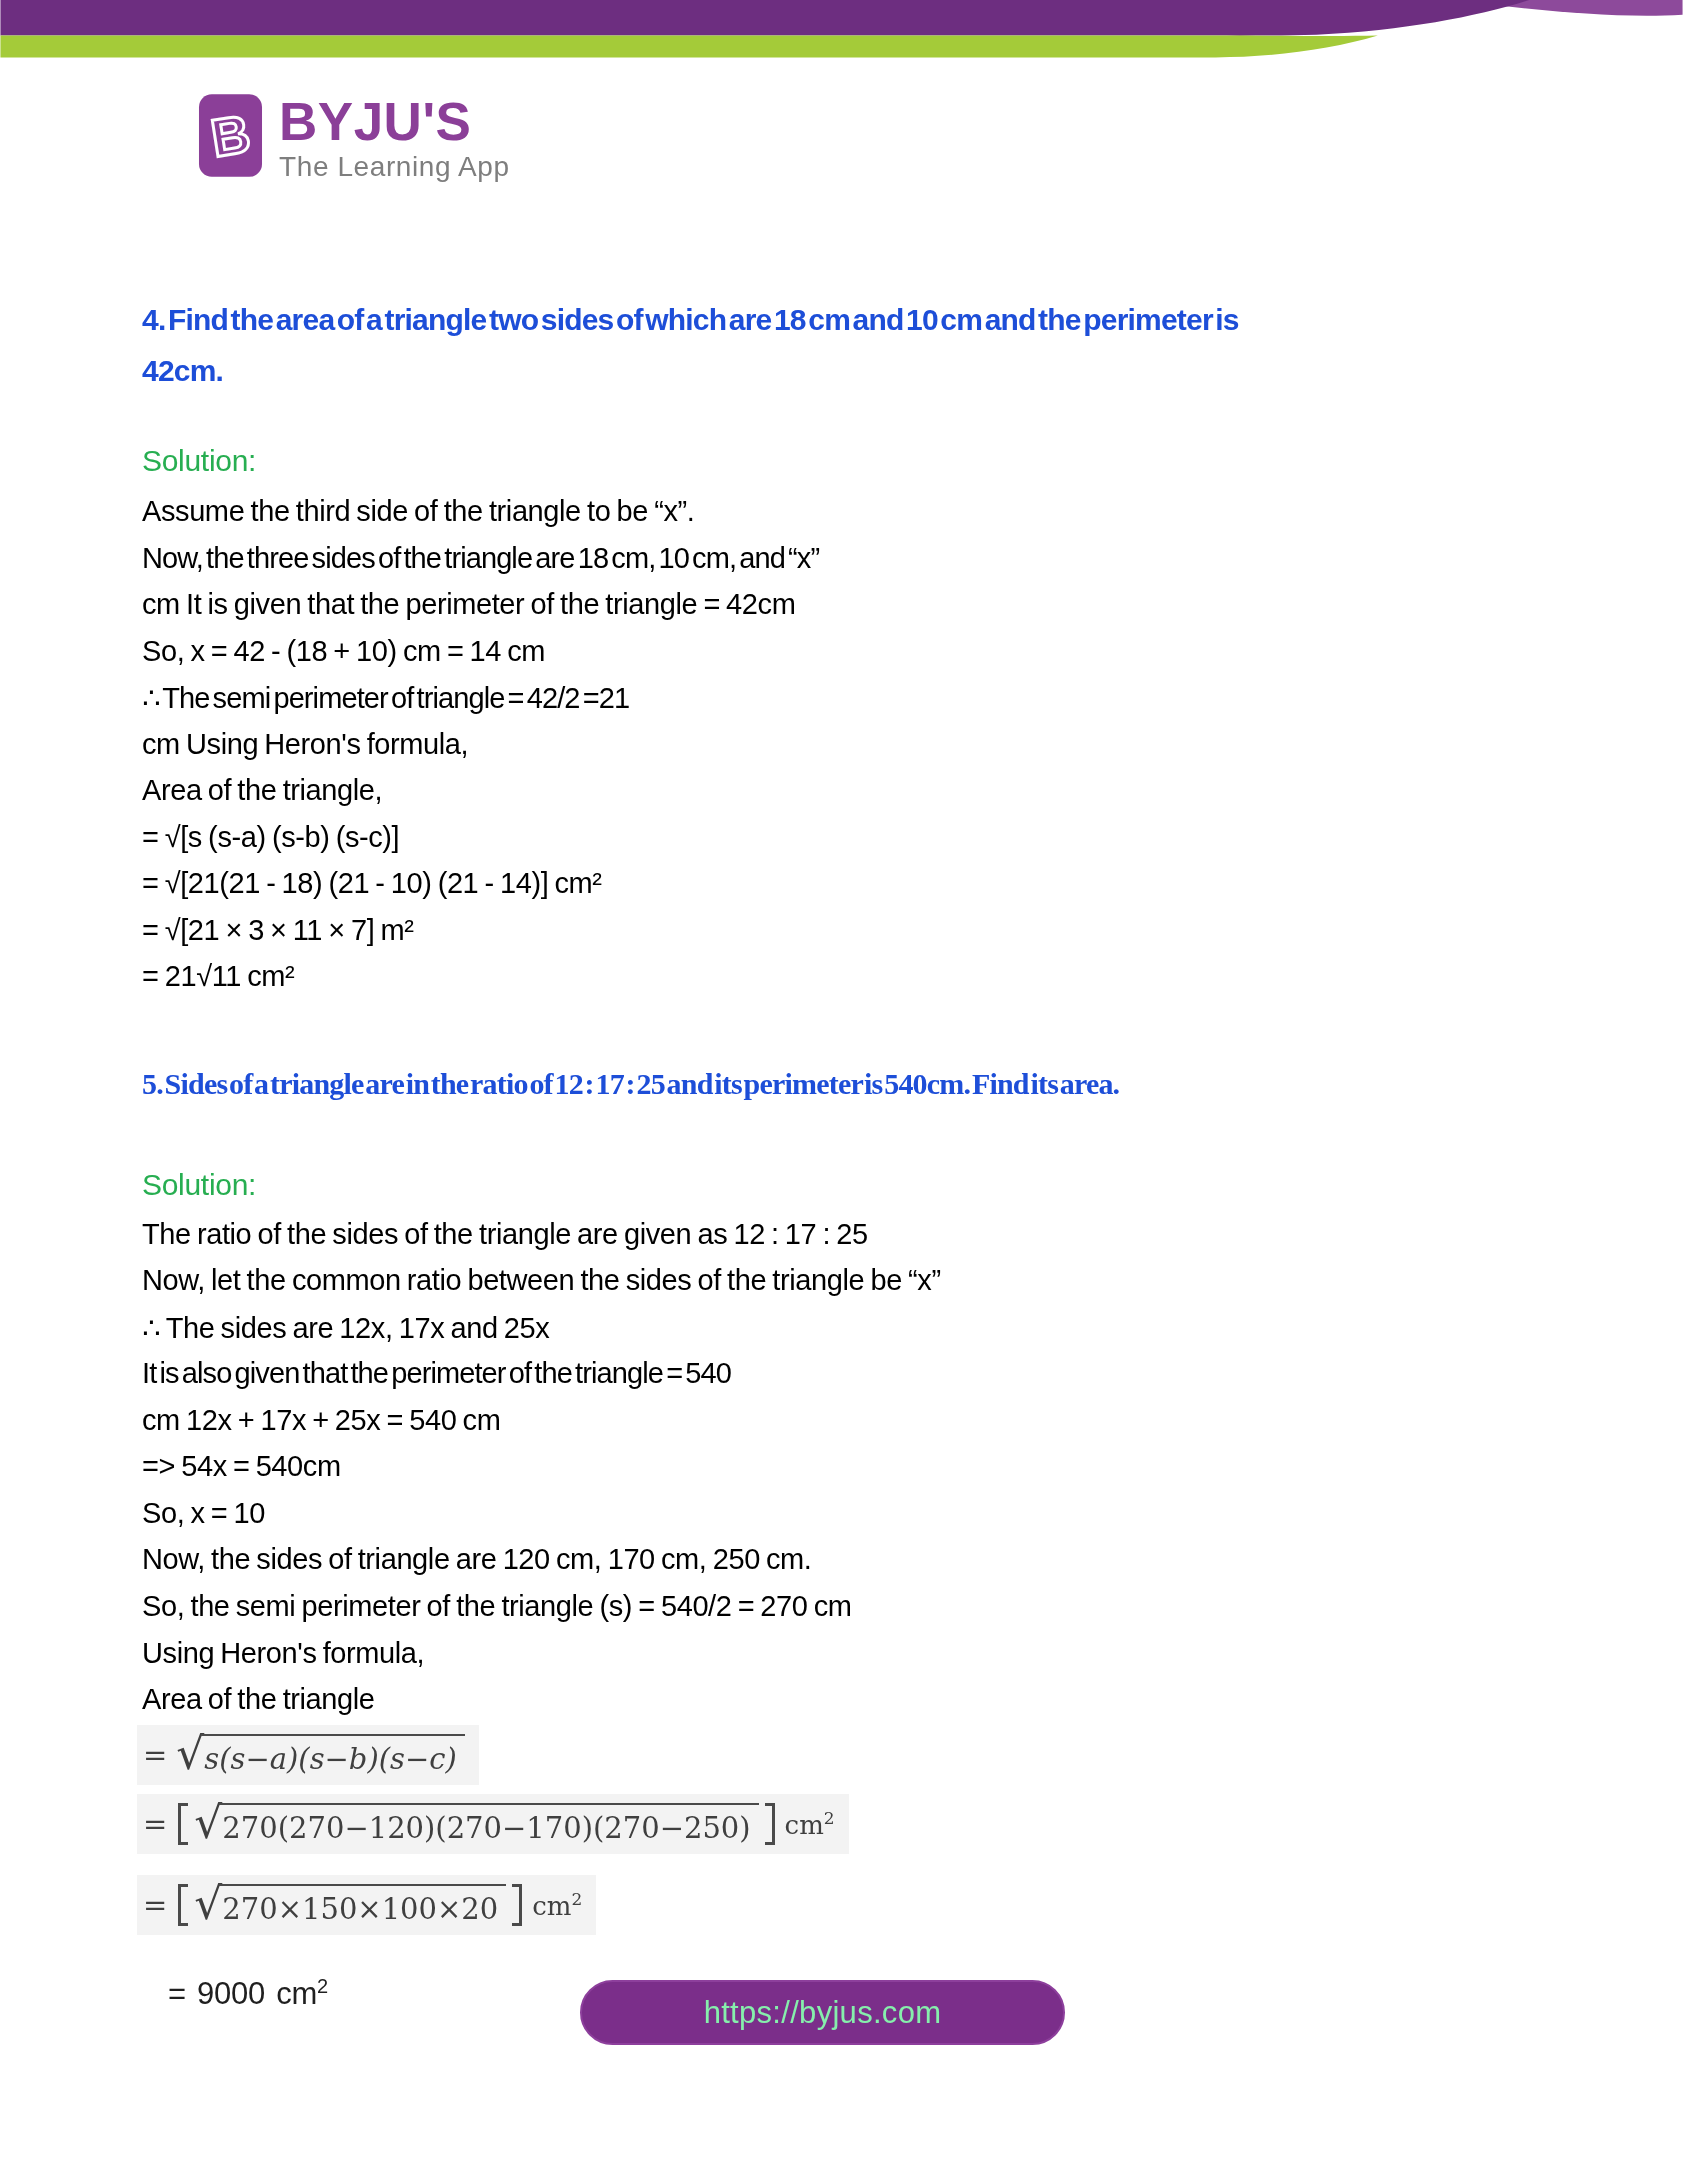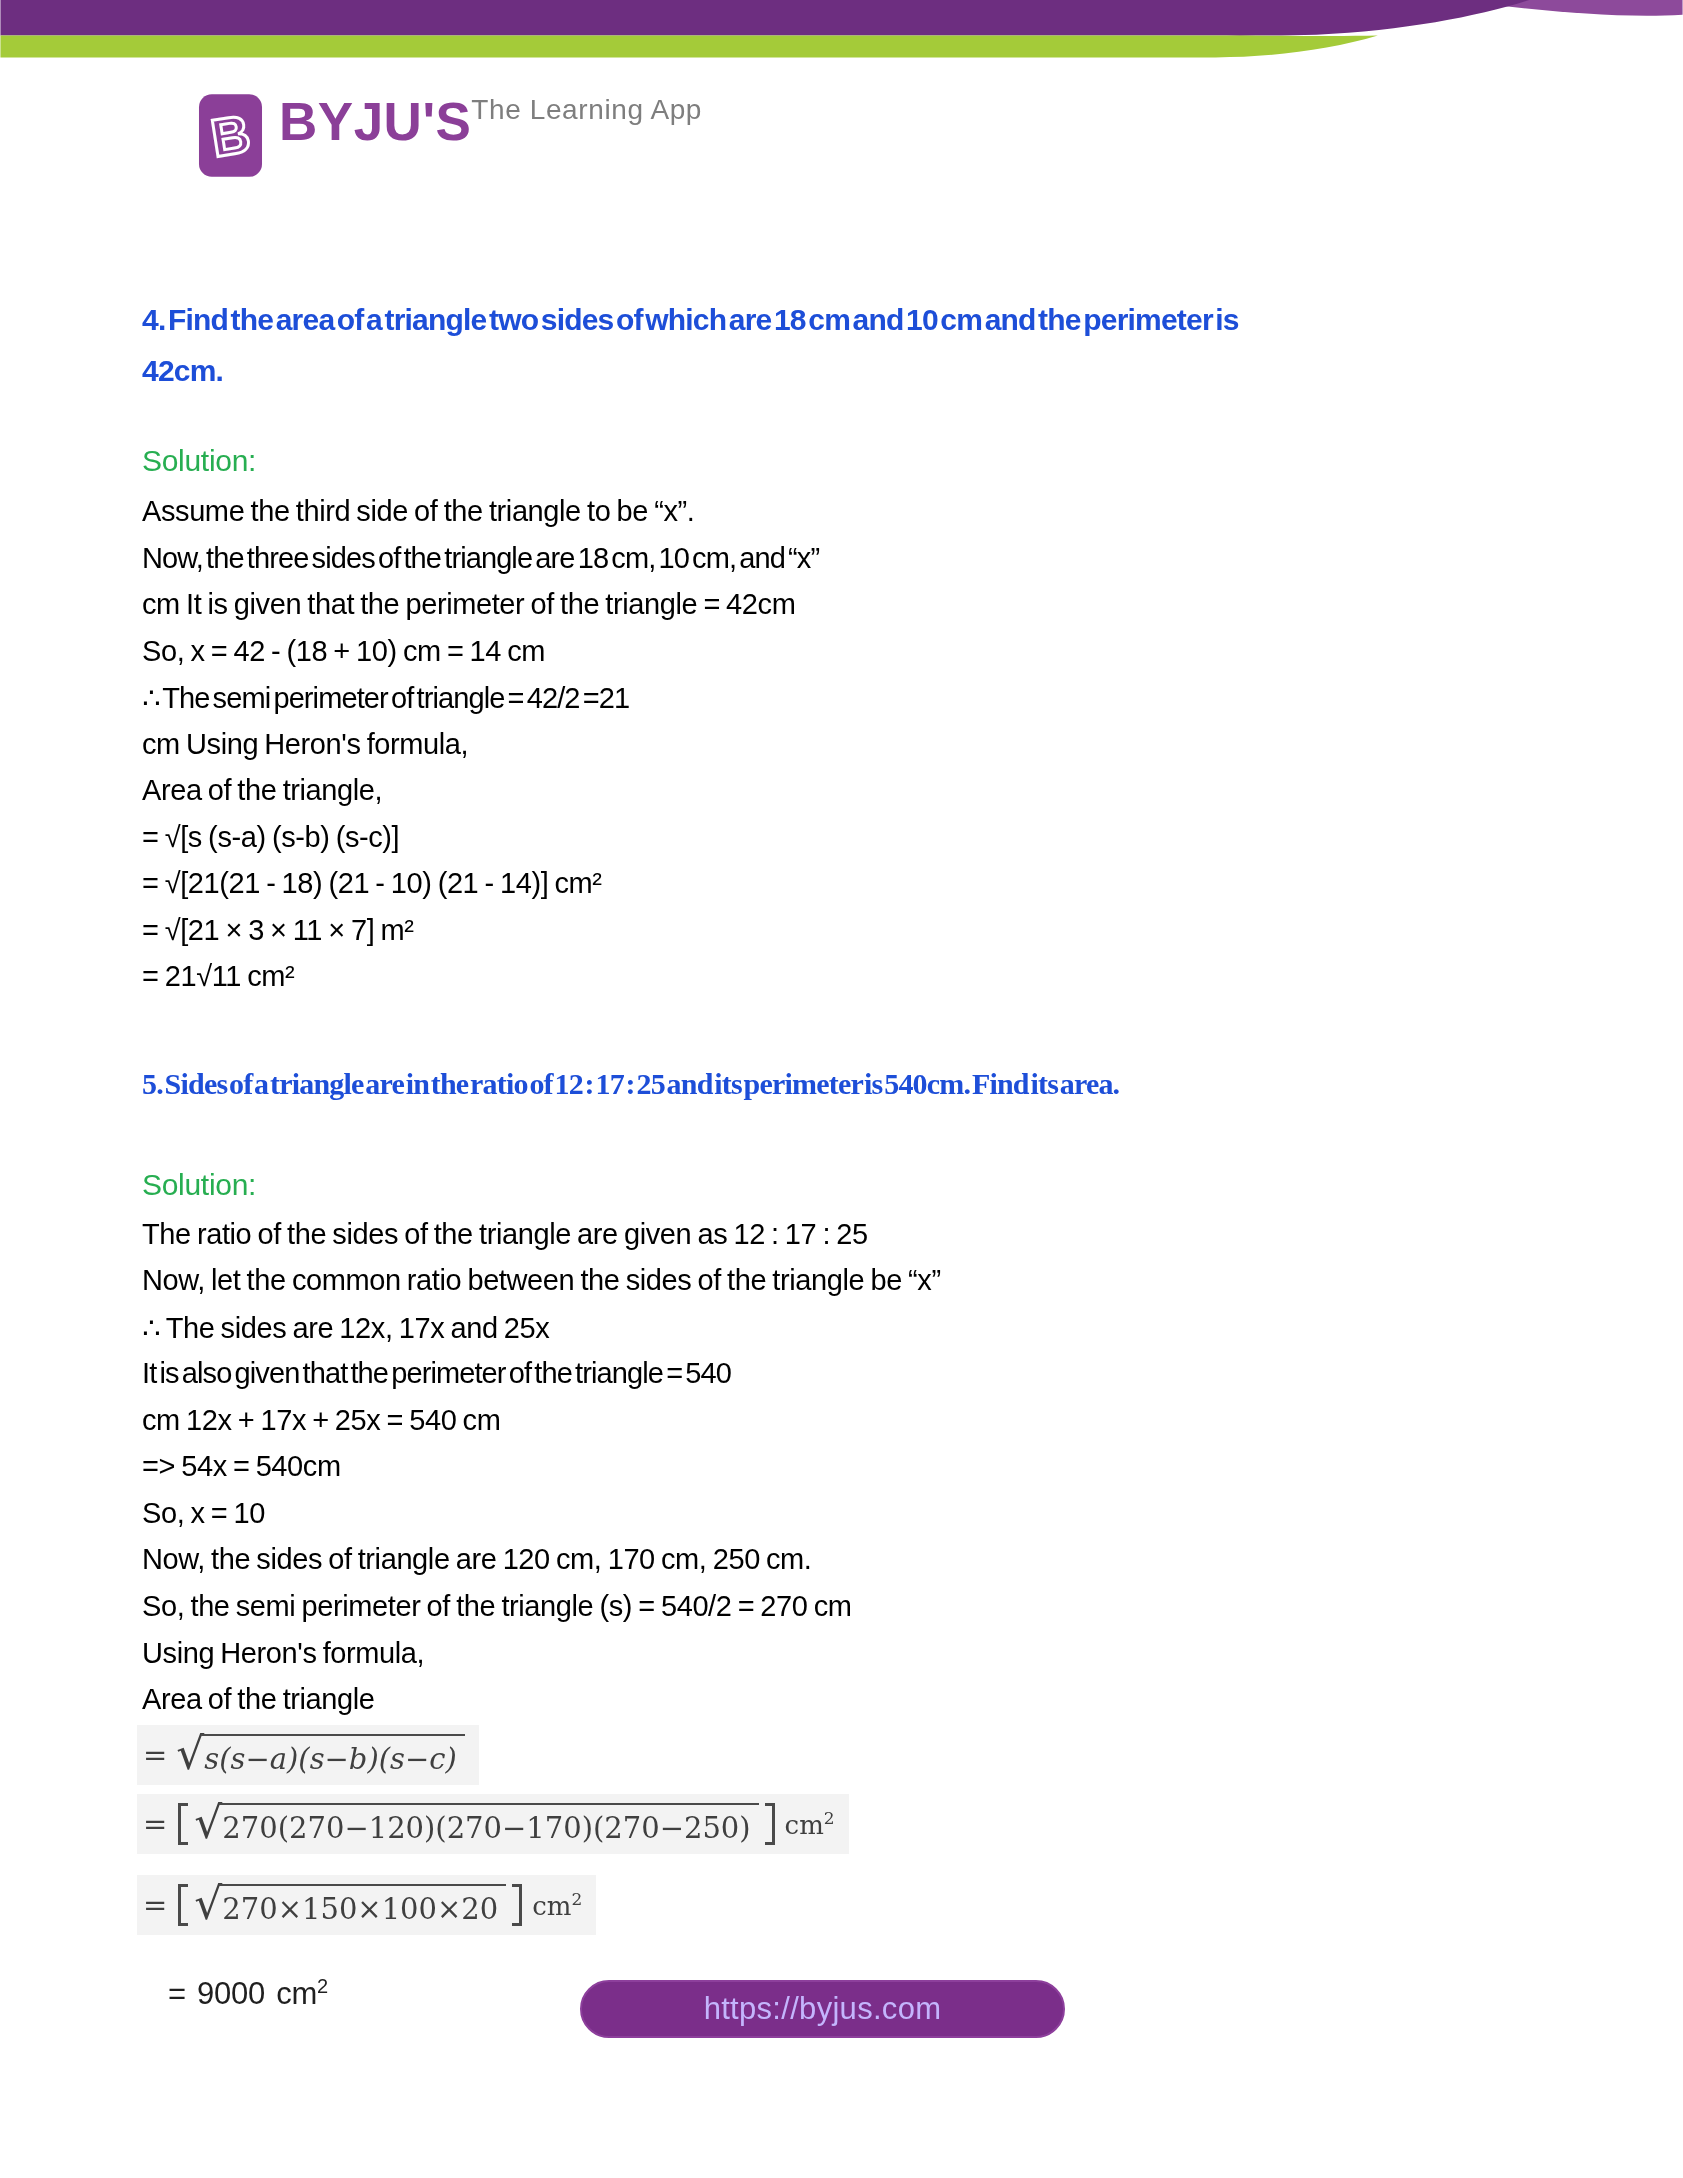--- a/index.html
+++ b/index.html
@@ -5,21 +5,21 @@
   * { margin:0; padding:0; box-sizing:border-box; }
   body {
     width:1683px; height:2178px; position:relative; overflow:hidden;
     background:#ffffff;
     font-family:"Liberation Sans","DejaVu Sans",sans-serif;
   }
   .header-svg { position:absolute; top:0; left:0; }
 
   
   .logo { position:absolute; left:198px; top:93px; display:flex; gap:16px; }
-  .logo-text { display:flex; }
+  .logo-text { display:flex; flex-direction:column; }
   .logo-name {
     font-size:53px; font-weight:bold; color:#8b3f98; letter-spacing:0.5px; line-height:57px;
   }
   .logo-tag { font-size:28px; color:#7e7e7e; letter-spacing:0.6px; margin-top:1px; }
 
   
   .page-title {
     position:absolute; left:556px; top:114px; width:1089px;
     font-size:35px; font-weight:bold; color:#121212; line-height:50px; letter-spacing:-0.2px;
   }
@@ -59,24 +59,24 @@
   .lb,.rb { width:10px; border:3px solid #4a4a4a; align-self:stretch; }
   .lb { border-right:none; margin:0 6px 0 2px; }
   .rb { border-left:none; margin:0 2px 0 6px; }
   .unit { margin-left:8px; font-size:26px; }
   .unit sup { font-size:17px; }
 
   .result { position:absolute; left:168px; top:1975px; font-size:31px; color:#1f1f1f; letter-spacing:-0.3px; word-spacing:3px; }
   .result sup { font-size:20px; }
 
   .url-pill {
-    position:absolute; left:580px; top:1980px; width:485px; height:58px;
+    position:absolute; left:580px; top:1980px; width:485px; height:65px;
     background:#7b2e8a; border:2px solid #8d3f9c; border-radius:34px;
     display:flex; align-items:center; justify-content:center;
-    color:#c4b5fd; font-size:31px; letter-spacing:0.3px; cursor:pointer;
+    color:#86efac; font-size:31px; letter-spacing:0.3px; cursor:pointer;
   }
 </style>
 </head>
 <body>
 
 <svg class="header-svg" width="1683" height="94" viewBox="0 0 1700 95">
   <path d="M1470,0 L1700,0 L1700,15 C1630,19 1545,10 1470,0 Z" fill="#8d4a9b"></path>
   <path d="M0,0 L1545,0 C1495,16 1420,31 1330,35 C1285,36.5 1245,36 1200,36 L0,36 Z" fill="#6d2e80"></path>
   <path d="M0,36 L1230,36 C1290,36 1350,37 1392,36 C1345,50 1285,58 1228,58 L0,58 Z" fill="#a4cb39"></path>
 </svg>

